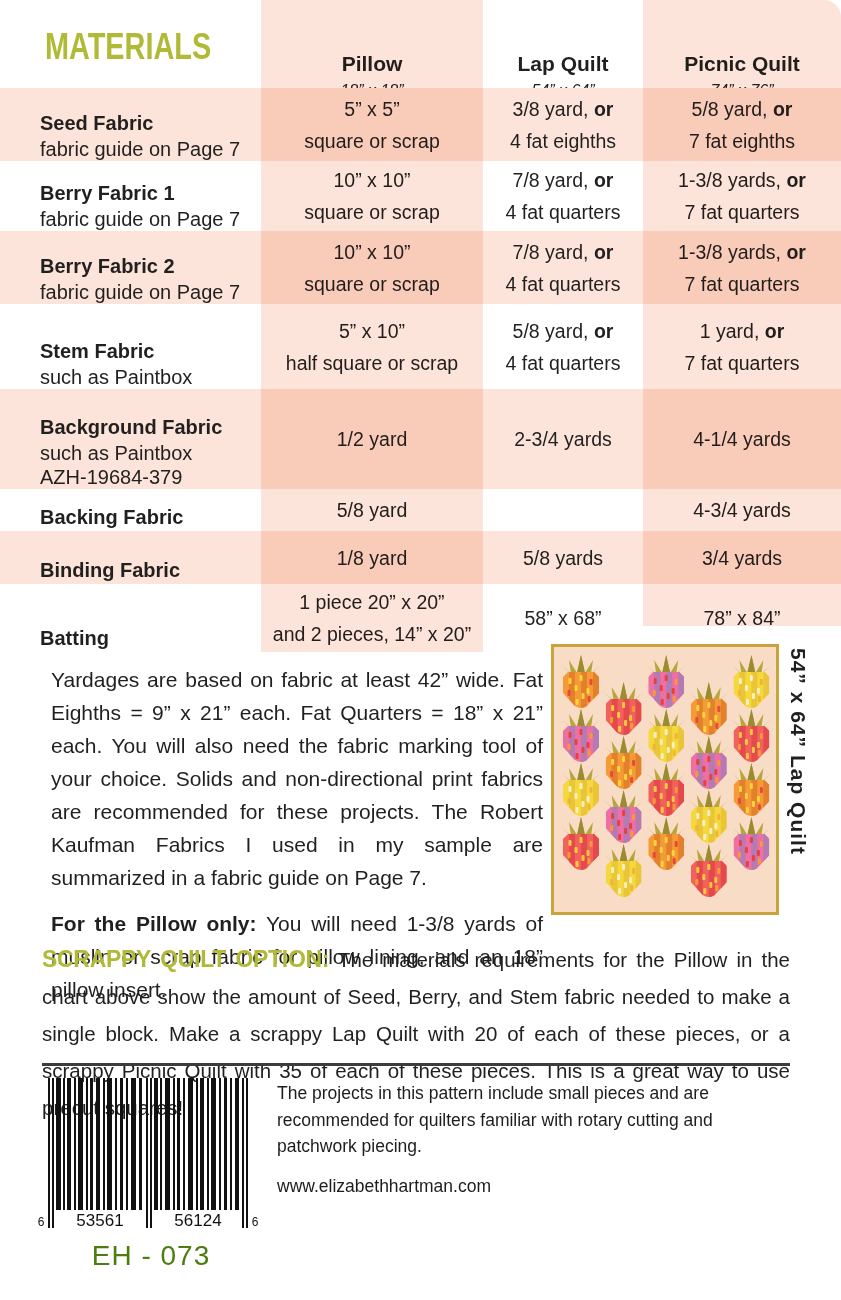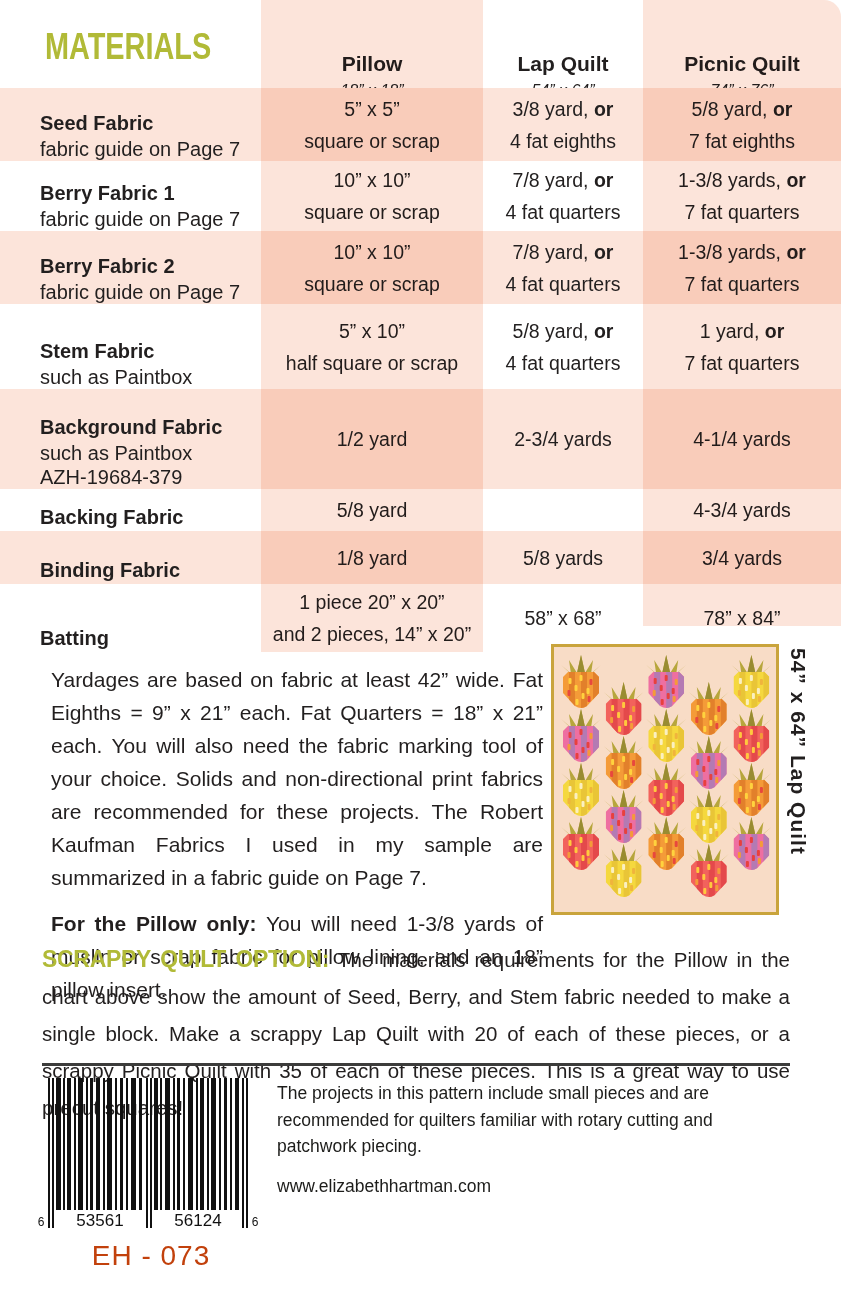--- a/index.html
+++ b/index.html
@@ -47,21 +47,21 @@
   .scrappy{position:absolute;left:42px;top:941px;width:748px;font-size:20.5px;line-height:37px;
            text-align:justify;}
   .scrappy-head{font-weight:bold;color:#b1ba37;font-size:23px;letter-spacing:-.3px;}
 
   
   .rule{position:absolute;left:42px;top:1063px;width:748px;height:3px;background:#3c3c3b;}
 
   
   .barcode{position:absolute;left:34px;top:1078px;width:232px;}
   .bc-code{position:absolute;left:12px;top:162px;width:210px;text-align:center;font-size:28px;
-           letter-spacing:1px;color:#c2410c;}
+           letter-spacing:1px;color:#4d7c0f;}
 
   
   .footer-text{position:absolute;left:277px;top:1080px;width:492px;font-size:17.5px;line-height:26.5px;
                color:#1d1d1b;}
   .footer-text p{margin:0 0 13px 0;}
 </style>
 </head>
 <body>
 
 <div class="page">

